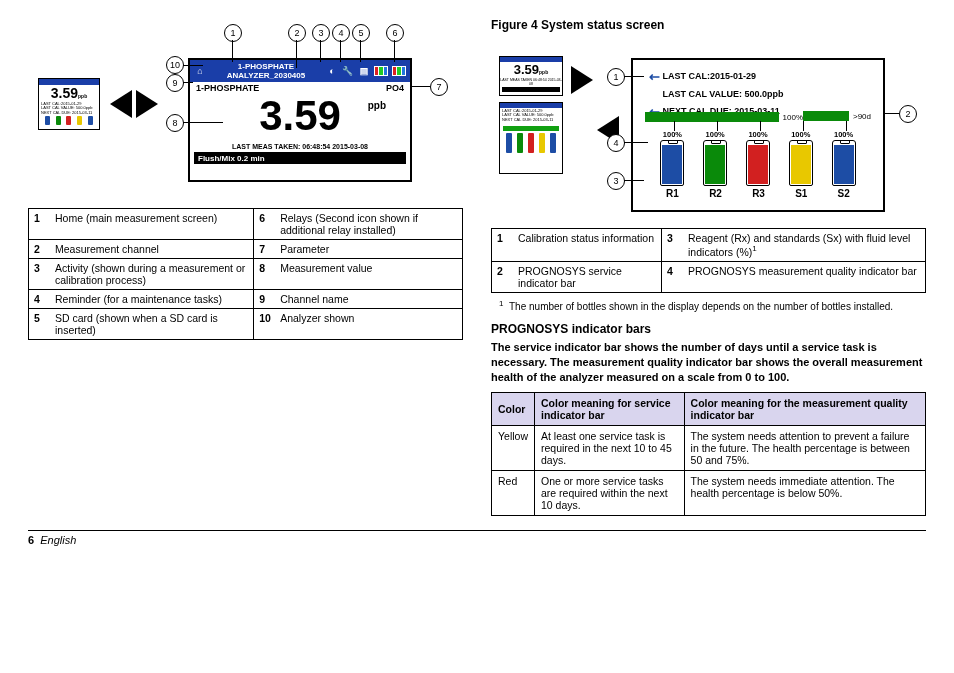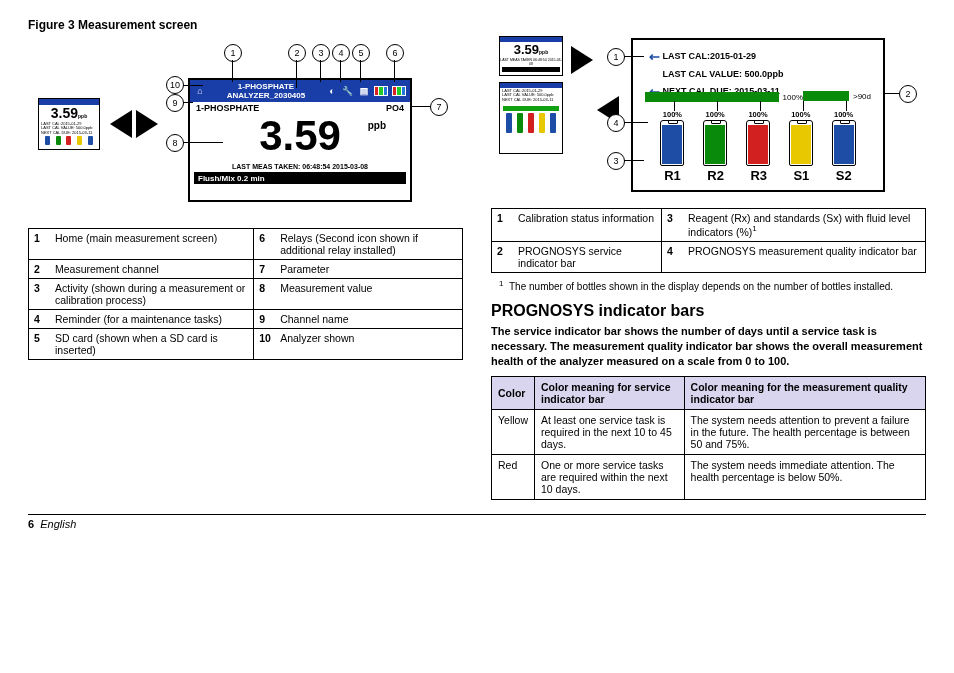--- a/index.html
+++ b/index.html
@@ -156,33 +156,33 @@
     width:22px; height:44px; border:1px solid #000; border-radius:3px 3px 2px 2px;
     position:relative; overflow:hidden;
   }
   .bottle::before{
     content:""; position:absolute; left:7px; top:-4px; width:8px; height:5px;
     border:1px solid #000; background:#fff; border-radius:1px;
   }
   .bottle .fill{ position:absolute; left:1px; right:1px; bottom:1px; top:4px;}
   .s4-labels {
     position:absolute; left:18px; right:18px; top:128px;
-    display:flex; justify-content:space-around; font-size:13px;font-weight:bold;
+    display:flex; justify-content:space-around; font-size:10px;font-weight:bold;
   }
   
   table.key {
     width:100%; border-collapse:collapse; font-size:10.5px;
   }
   table.key td {
     border:1px solid #000; padding:3px 5px; vertical-align:top;
   }
   table.key td.num { width:14px; font-weight:bold; text-align:left; border-right:0; padding-right:2px;}
   table.key td.txt { border-left:0; }
   .footnote { font-size:10px; margin:6px 0 10px 8px; text-indent:-8px; padding-left:8px;}
-  h3.sub { font-size:16px; margin:8px 0 4px 0;}
+  h3.sub { font-size:12px; margin:8px 0 4px 0;}
   p.body { font-size:11px; margin:0 0 8px 0; line-height:1.35;font-weight:bold;}
   table.color {
     width:100%; border-collapse:collapse; font-size:10.5px;
   }
   table.color th {
     background:#d9d5ee; border:1px solid #000; padding:4px 6px;
     text-align:left; font-size:10.5px;
   }
   table.color td {
     border:1px solid #000; padding:4px 6px; vertical-align:top;
@@ -192,21 +192,20 @@
   .page-num b{font-weight:bold;}
   .page-num i{font-style:italic;}
   sup{font-size:8px;}
 </style>
 </head>
 <body>
 
 <div class="page">
 
   <div class="col">
-    <div class="fig-title">Figure 3  Measurement screen</div>
 
     <div class="fig-box">
 
       <div class="thumb thumb3">
         <div class="tbar"></div>
         <div class="tval"><span>3.59</span><span style="font-size:5px;">ppb</span></div>
         <div class="tlines">LAST CAL:2015-01-29<br>LAST CAL VALUE: 500.0ppb<br>NEXT CAL DUE: 2015-03-11</div>
         <div class="tbottles">
           <span style="background:#1d4da5"></span>
             <span style="background:#0a8a0a"></span>
@@ -306,20 +305,21 @@
             <td class="num">5</td>
             <td class="txt">SD card (shown when a SD card is inserted)</td>
             <td class="num">10</td>
             <td class="txt">Analyzer shown</td>
           </tr>
         </tbody>
     </table>
   </div>
 
   <div class="col">
+    <div class="fig-title">Figure 4  System status screen</div>
 
     <div class="fig-box">
 
       <div class="thumb4main">
         <div class="tbar" style="background:#1a3ea8"></div>
         <div class="tval"><span>3.59</span><span class="tunit">ppb</span></div>
         <div style="font-size:3.5px;text-align:center;">LAST MEAS TAKEN 06:48:54 2015-03-08</div>
         <div style="margin:1px 2px;height:5px;background:#000;"></div>
       </div>
       <div class="thumb4side">

